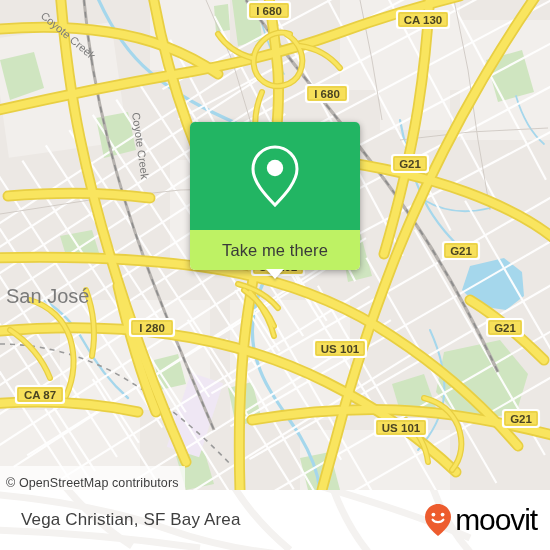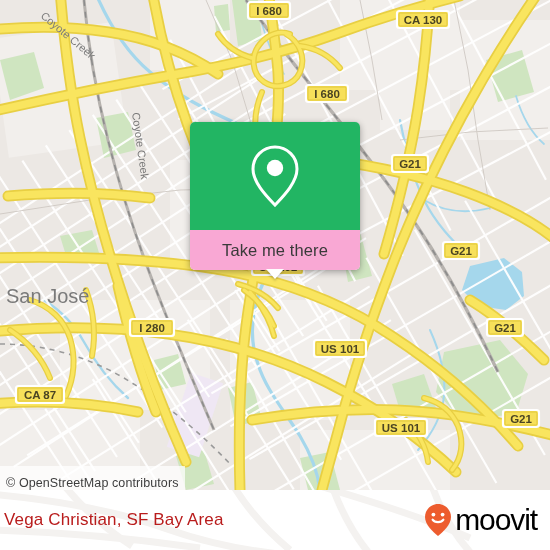--- a/index.html
+++ b/index.html
@@ -55,21 +55,21 @@
     height:108px;
     background:#22b563;
     border-radius:5px 5px 0 0;
     display:flex;
     align-items:center;
     justify-content:center;
   }
   #callout-bottom{
     height:40px;
     border-radius:0 0 5px 5px;
-    background:#f9a8d4;
+    background:#bef264;
     display:flex;
     align-items:center;
     justify-content:center;
   }
   #callout-label{
     font-size:16.5px;
     color:#3a3a3a;
     letter-spacing:0.1px;
   }
   #callout-tail{
@@ -88,24 +88,24 @@
   #footer{
     position:absolute;
     left:0; top:490px;
     width:550px; height:60px;
     background:#ffffff;
     overflow:hidden;
   }
   #footer-bg{position:absolute;left:0;top:0;}
   #footer-title{
     position:absolute;
-    left:4px; top:50%;
+    left:21px; top:50%;
     transform:translateY(-50%);
     font-size:17px;
-    color:#b91c1c;
+    color:#404040;
     letter-spacing:0.15px;
     white-space:nowrap;
   }
   #brand{
     position:absolute;
     right:13px; top:50%;
     transform:translateY(-50%);
     display:flex;
     align-items:center;
     gap:2px;

